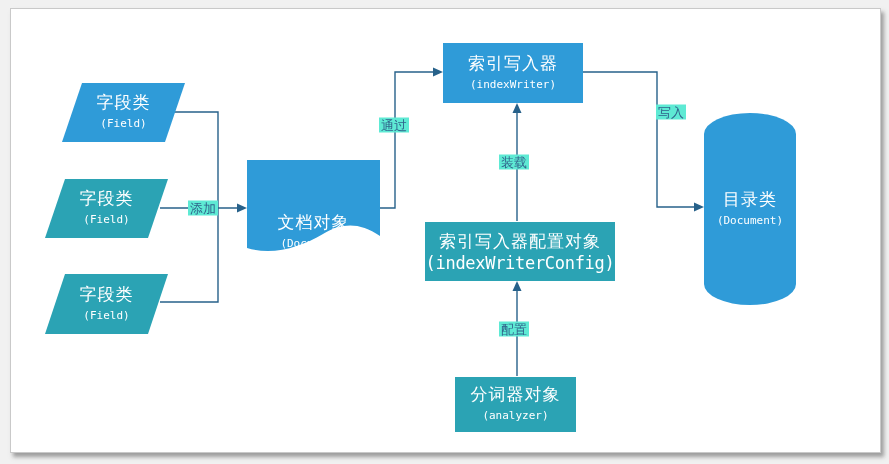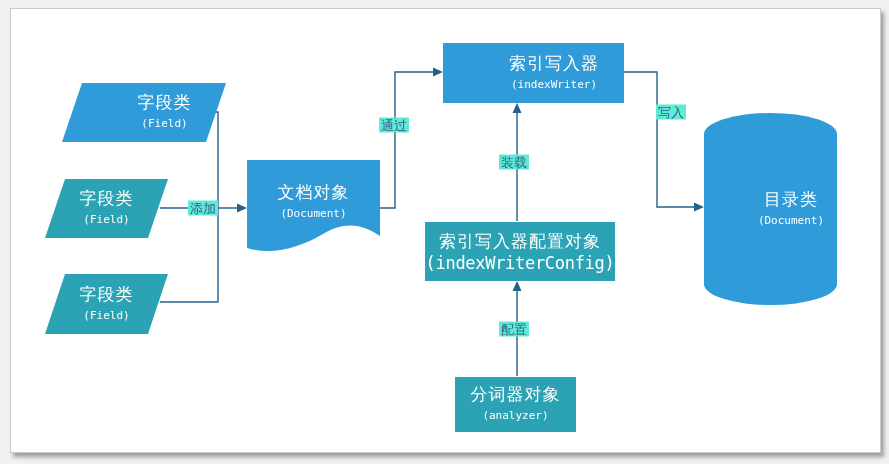--- a/index.html
+++ b/index.html
@@ -5,26 +5,26 @@
   html,body{margin:0;padding:0;width:889px;height:464px;background:#f1f1f1;overflow:hidden;
     font-family:"Liberation Sans","DejaVu Sans",sans-serif;}
   .stage{position:absolute;left:0;top:0;width:889px;height:464px;}
   .canvas{position:absolute;left:10px;top:8px;width:869px;height:443px;background:#ffffff;
     border:1px solid #c9c9c9;box-shadow:3px 4px 4px rgba(90,90,90,.55);}
   svg.wires{position:absolute;left:0;top:0;width:889px;height:464px;pointer-events:none;}
   .node{position:absolute;display:flex;align-items:center;justify-content:center;
     text-align:center;color:#ffffff;}
   .node .t{font-size:17px;line-height:23px;letter-spacing:1px;}
   .node .s{font-size:11px;line-height:20px;font-family:"DejaVu Sans Mono","Liberation Mono",monospace;}
-  .blue{background:#2f9bd8;padding-left:41px;}
+  .blue{background:#2f9bd8;}
   .teal{background:#2ba3b4;}
   .para{clip-path:polygon(20px 0%,100% 0%,calc(100% - 20px) 100%,0% 100%);}
   .rect{}
   .cylinder{border-radius:50% / 11%;}
-  .doc{background:transparent;}
+  .doc{background:transparent;align-items:flex-end;}
   .doc svg{position:absolute;left:0;top:0;}
   .doc .ntext{position:relative;margin-top:-10px;}
   .elabel{position:absolute;transform:translate(-50%,-50%);background:#5eead4;
     color:#31648c;font-size:13px;line-height:15px;padding:0 2px;white-space:nowrap;}
   .small .s{font-size:17px;letter-spacing:-0.3px;}
 </style>
 </head>
 <body>
 
 <div class="stage">

